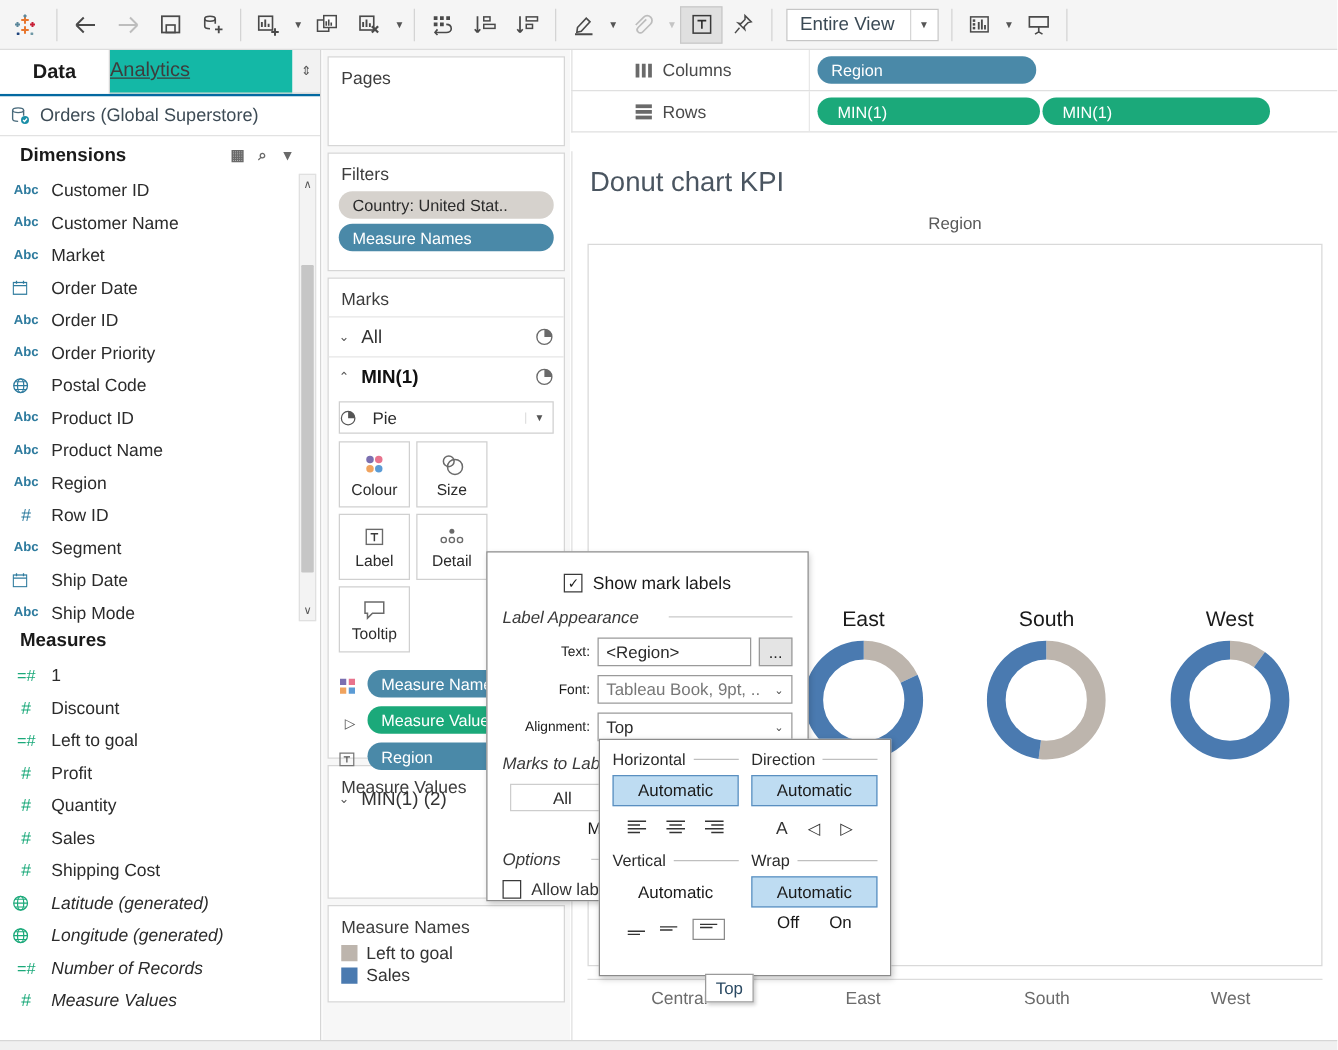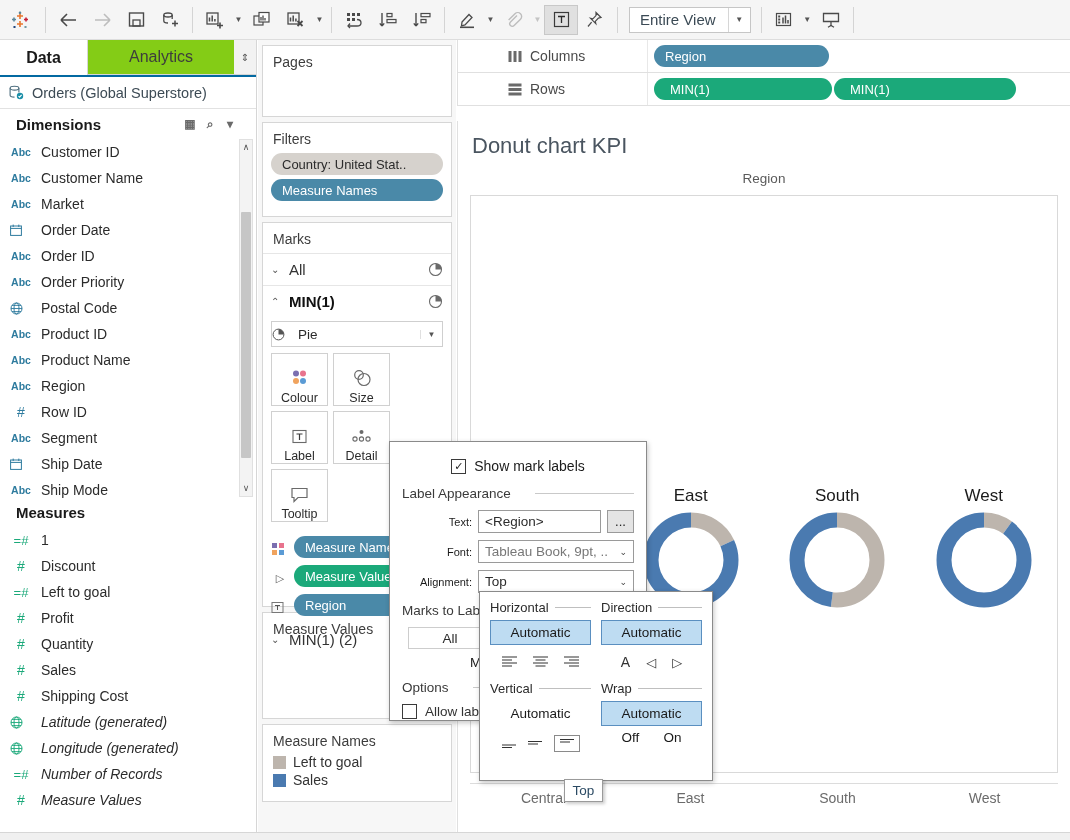--- a/index.html
+++ b/index.html
@@ -48,22 +48,22 @@
   .data-pane {
     position: absolute; left: 0; top: 40px; width: 257px; height: 800px;
     background: #fff; border-right: 1px solid #d6d6d6;
   }
   .pane-tabs { display: flex; height: 37px; border-bottom: 2px solid #0369a1; background:#fff; }
   .pane-tab {
     display: flex; align-items: center; font-size: 16px; cursor: pointer;
   }
   .pane-tab.data { width: 88px; justify-content: center; font-weight: bold; color: #1a1a1a;
     background:#fff; border-right: 1px solid #d6d6d6; }
-  .pane-tab.analytics { flex: 1; justify-content: center; color: #3d3d3d; background: #84cc16;
-    border-bottom: 1px solid #d6d6d6; }
+  .pane-tab.analytics { flex: 1; justify-content: flex-start; color: #3d3d3d; background: #14b8a6;
+    border-bottom: 1px solid #d6d6d6; text-decoration: underline; }
   .pane-tab-spin { width: 22px; display:flex; align-items:center; justify-content:center;
     background:#f2f2f2; border-bottom: 1px solid #d6d6d6; font-size:10px; color:#555;}
 
   .ds-row {
     height: 32px; display: flex; align-items: center; padding: 0 8px; gap: 7px;
     border-bottom: 1px solid #e2e2e2; cursor: pointer;
   }
   .ds-name { font-size: 14.5px; color: #3d4b55; }
 
   .section-head {
@@ -127,21 +127,21 @@
     display: flex; align-items: center; height: 26px; margin: 4px 8px 6px 8px;
     border: 1px solid #cfcfcf; background: #fff; cursor: pointer;
   }
   .mark-type .mt-ic { width: 26px; text-align: center; color: #555; font-size: 12px; }
   .mark-type .mt-tx { flex: 1; font-size: 13.5px; color: #2b2b2b; }
   .mark-type .mt-ar { width: 22px; border-left: 1px solid #e0e0e0; text-align:center; font-size:8px; color:#555; }
 
   .card-grid { display: flex; flex-wrap: wrap; gap: 5px; padding: 0 8px 6px 8px; }
   .card-btn {
     width: 57px; height: 53px; border: 1px solid #d0d0d0; background: #fff;
-    display: flex; flex-direction: column; align-items: center; justify-content: flex-end;
+    display: flex; flex-direction: column; align-items: center; justify-content: center;
     gap: 3px; cursor: pointer;
   }
   .card-btn .cb-lb { font-size: 12.5px; color: #2b2b2b; }
 
   .shelf-pill-row { display: flex; align-items: center; gap: 5px; padding: 0 8px; margin-bottom: 3px; }
   .shelf-pill-row .sp-ic { width: 18px; text-align: center; font-size: 11px; color: #555; flex:0 0 18px; }
 
   .legend-sw { width: 13px; height: 13px; flex: 0 0 13px; }
   .legend-row { display: flex; align-items: center; gap: 7px; padding: 1px 10px; font-size: 14px; cursor: pointer; }
 
@@ -184,21 +184,21 @@
     position: absolute; left: 389px; top: 441px; width: 258px; height: 280px;
     background: #fff; border: 1px solid #8a8a8a; box-shadow: 1px 2px 5px rgba(0,0,0,.22);
     z-index: 40; padding: 10px 12px;
   }
   .dlg-chk { display: flex; align-items: center; gap: 8px; justify-content: center; margin: 6px 0 12px 0; }
   .chkbox {
     width: 15px; height: 15px; border: 1px solid #3a3a3a; background: #fff;
     display: flex; align-items: center; justify-content: center; font-size: 11px; color: #1a1a1a;
   }
   .dlg-chk-lb { font-size: 14px; color: #1a1a1a; }
-  .grp-hdr { display: flex; align-items: center; gap: 24px; margin: 4px 0 9px 0; }
+  .grp-hdr { display: flex; align-items: center; gap: 24px; margin: 4px 0 9px 0; font-style: italic; }
   .grp-hdr .gh-tx { font-size: 13.5px; color: #3a3a3a; white-space: nowrap; }
   .grp-hdr .gh-ln { flex: 1; height: 1px; background: #c9c9c9; }
   .frm-row { display: flex; align-items: center; margin-bottom: 7px; gap: 6px; }
   .frm-lb { width: 70px; text-align: right; font-size: 11px; color: #1a1a1a; }
   .inp {
     flex: 1; height: 23px; border: 1px solid #9a9a9a; background: #fff;
     display: flex; align-items: center; padding: 0 6px; font-size: 13.5px; color: #2b2b2b;
   }
   .inp.grey-tx { color: #777; }
   .inp-arr { width: 18px; text-align: right; font-size: 9px; color: #444; }

